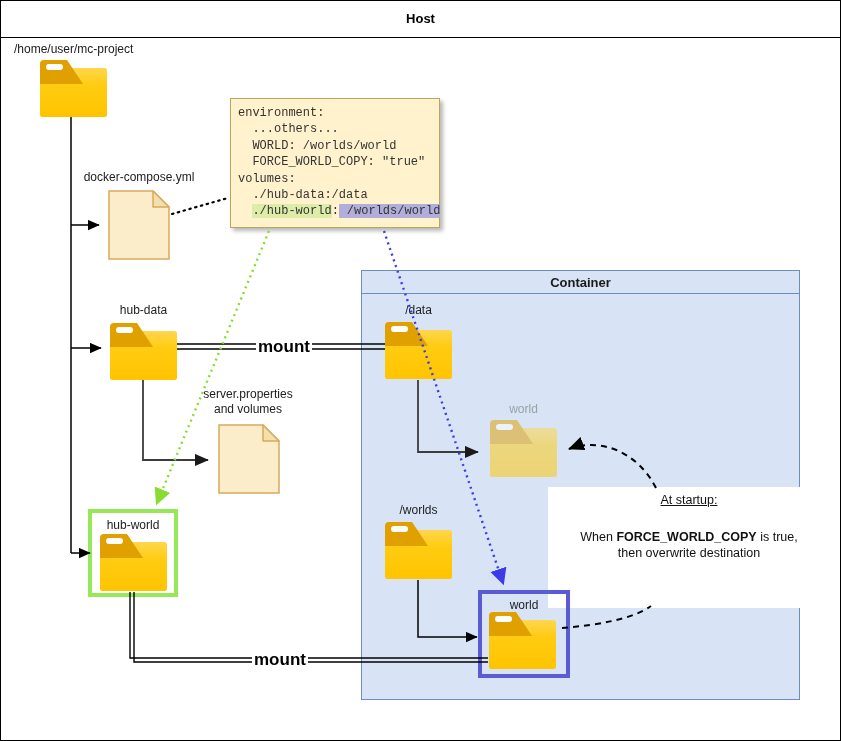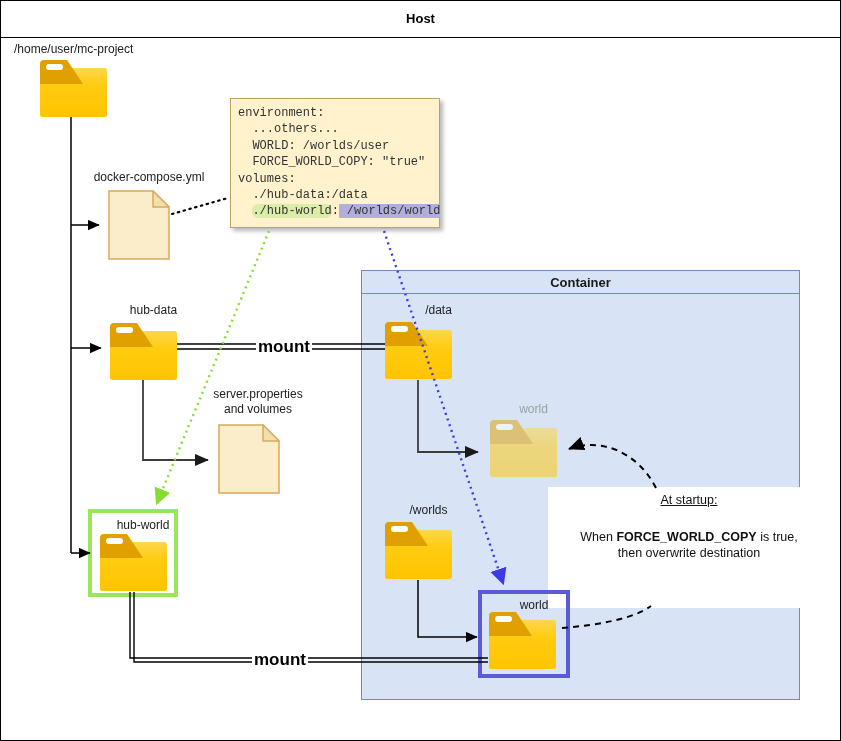--- a/index.html
+++ b/index.html
@@ -4,30 +4,30 @@
 <style>
   html,body{margin:0;padding:0;background:#fff;}
   .stage{position:relative;width:841px;height:741px;background:#fff;
          font-family:"Liberation Sans",sans-serif;overflow:hidden;}
   .host-frame{position:absolute;inset:0;border:1.6px solid #000;box-sizing:border-box;}
   .host-titlebar{position:absolute;left:0;top:0;width:841px;height:38px;
                  border-bottom:1.4px solid #000;box-sizing:border-box;
                  display:flex;align-items:center;justify-content:center;
                  font-weight:bold;font-size:13px;color:#000;}
   .lbl{position:absolute;font-size:12px;color:#202124;line-height:15px;}
-  .ctr{text-align:center;margin-left:10px;}
+  .ctr{text-align:center;}
   .icon{position:absolute;}
   svg.overlay{position:absolute;left:0;top:0;z-index:40;pointer-events:none;}
 
   .code-block{position:absolute;left:230px;top:98px;width:210px;height:130px;
               background:#FFF2CD;border:1px solid #BCA45B;box-sizing:border-box;
               box-shadow:3px 3px 4px rgba(0,0,0,0.28);
               font-family:"Liberation Mono",monospace;font-size:12px;line-height:16.4px;
               color:#333;padding:6px 7px;white-space:pre;z-index:12;}
-  .hl-green{background:#DCEDA9;border-radius:6px;}
+  .hl-green{background:#DCEDA9;border-radius:1px;}
   .hl-purple{background:#B2AEDB;border-radius:1px;padding-left:8px;}
 
   .container-box{position:absolute;left:361px;top:270px;width:439px;height:430px;
                  background:#D8E4F6;border:1.6px solid #6C8EBF;box-sizing:border-box;z-index:5;}
   .container-titlebar{position:absolute;left:0;top:0;width:100%;height:23px;
                       border-bottom:1.2px solid #6C8EBF;box-sizing:border-box;
                       display:flex;align-items:center;justify-content:center;
                       font-weight:bold;font-size:13px;color:#1a1a1a;}
 
   .green-box{position:absolute;left:88px;top:509px;width:90px;height:88px;
@@ -68,21 +68,21 @@
         <path d="M0,24 L0,4 Q0,0 4,0 L27,0 L43,24 Z" fill="#DFA000"></path>
         <rect x="6" y="4" width="17" height="6" rx="3" fill="#FFFFFF"></rect>
       </svg></div>
 
   <div class="lbl ctr" style="left:82px;top:170px;width:114px;">docker-compose.yml</div>
   <div class="icon file-icon z20" style="left:108px;top:190px;"><svg width="62" height="70" viewBox="0 0 62 70">
         <path d="M1,1 L45,1 L61,17 L61,69 L1,69 Z" fill="#FBEDC9" stroke="#D9A95C" stroke-width="1.5"></path>
         <path d="M45,1 L45,17 L61,17 Z" fill="#F2DFAE" stroke="#D9A95C" stroke-width="1.5" stroke-linejoin="round"></path>
       </svg></div>
 
-  <div class="code-block"><div>environment:</div><div>  ...others...</div><div>  WORLD: /worlds/user</div><div>  FORCE_WORLD_COPY: "true"</div><div>volumes:</div><div>  ./hub-data:/data</div><div><span>  </span><span class="hl-green">./hub-world</span><span>:</span><span class="hl-purple">/worlds/world</span></div></div>
+  <div class="code-block"><div>environment:</div><div>  ...others...</div><div>  WORLD: /worlds/world</div><div>  FORCE_WORLD_COPY: "true"</div><div>volumes:</div><div>  ./hub-data:/data</div><div><span>  </span><span class="hl-green">./hub-world</span><span>:</span><span class="hl-purple">/worlds/world</span></div></div>
 
   <div class="lbl ctr" style="left:110px;top:303px;width:67px;">hub-data</div>
   <div class="icon folder-icon z20" style="left:110px;top:323px;"><svg width="67" height="57" viewBox="0 0 67 57">
         <defs>
           <linearGradient id="fg" x1="0" y1="0" x2="0" y2="1">
             <stop offset="0" stop-color="#FFD64D"></stop>
             <stop offset="0.35" stop-color="#FFCC11"></stop>
             <stop offset="1" stop-color="#FFC400"></stop>
           </linearGradient>
         </defs>
@@ -113,21 +113,21 @@
           <rect x="0" y="8" width="67" height="49" rx="2.5" fill="url(#fg)"></rect>
           <path d="M0,24 L0,4 Q0,0 4,0 L27,0 L43,24 Z" fill="#DFA000"></path>
           <rect x="6" y="4" width="17" height="6" rx="3" fill="#FFFFFF"></rect>
         </svg></div>
   </div>
 
   <div class="container-box">
     <div class="container-titlebar">Container</div>
   </div>
 
-  <div class="lbl ctr" style="left:395px;top:303px;width:67px;z-index:20;">/data</div>
+  <div class="lbl ctr" style="left:385px;top:303px;width:67px;z-index:20;">/data</div>
   <div class="icon folder-icon z20" style="left:385px;top:322px;"><svg width="67" height="57" viewBox="0 0 67 57">
         <defs>
           <linearGradient id="fg" x1="0" y1="0" x2="0" y2="1">
             <stop offset="0" stop-color="#FFD64D"></stop>
             <stop offset="0.35" stop-color="#FFCC11"></stop>
             <stop offset="1" stop-color="#FFC400"></stop>
           </linearGradient>
         </defs>
         <rect x="0" y="8" width="67" height="49" rx="2.5" fill="url(#fg)"></rect>
         <path d="M0,24 L0,4 Q0,0 4,0 L27,0 L43,24 Z" fill="#DFA000"></path>

